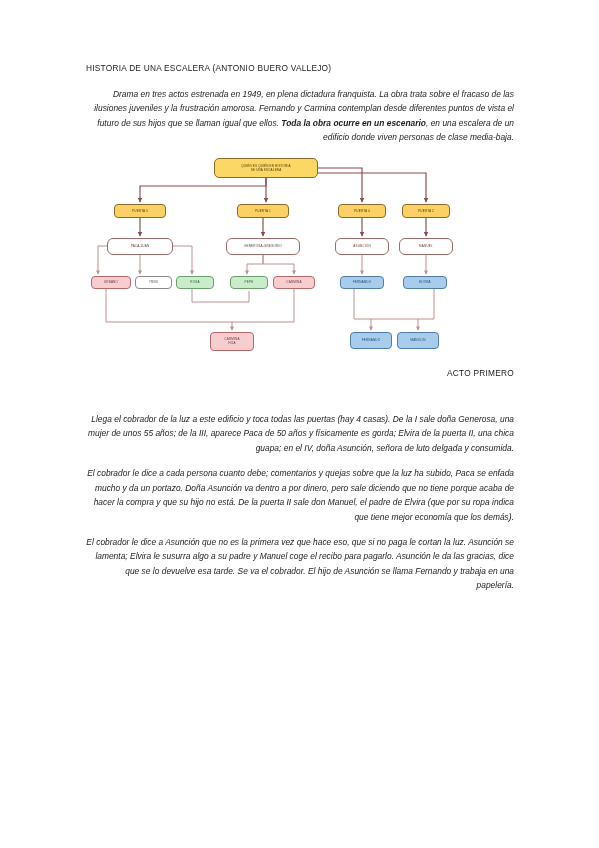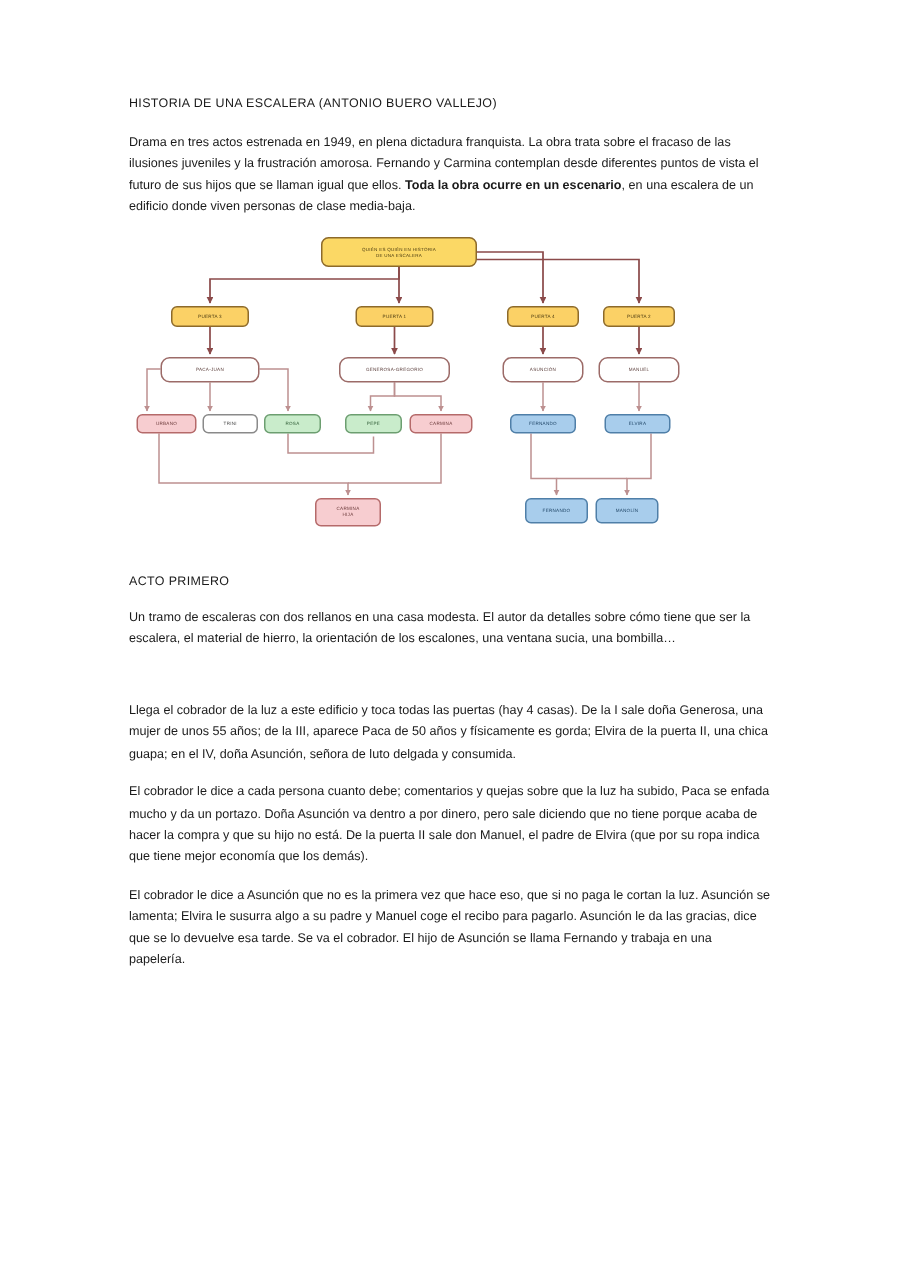--- a/index.html
+++ b/index.html
@@ -37,30 +37,32 @@
     letter-spacing: 0.25px;
     line-height: 1.45;
     margin: 0 0 13px 0;
     font-weight: 400;
     color: #1b1b1b;
   }
   p.para {
     font-size: 8.4px;
     line-height: 1.72;
     margin: 0 0 11px 0;
-    text-align: left;
+    text-align: right;
     color: #1b1b1b;
     letter-spacing: 0.02px;
+    font-style: italic;
   }
   p.para b { font-weight: 700; }
   .section-head {
     font-size: 8.3px;
     letter-spacing: 0.25px;
-    margin: 14px 0 12px 0;
-    color: #1b1b1b;
+    margin: 0 0 12px 0;
+    color: #1b1b1b;
+    text-align: right;
   }
   .spacer-lg { height: 22px; }
 
   
   .diagram-wrap {
     position: relative;
     width: 428px;
     height: 212px;
     margin: 5px 0 0 0;
   }
@@ -199,21 +201,20 @@
         <div class="node blue" style="left:254px;top:120px;width:44px;height:13px;">FERNANDO</div>
         <div class="node blue" style="left:317px;top:120px;width:44px;height:13px;">ELVIRA</div>
         <div class="node pink" style="left:124px;top:176px;width:44px;height:19px;">CARMINA
 HIJA</div>
         <div class="node blue" style="left:264px;top:176px;width:42px;height:17px;">FERNANDO</div>
         <div class="node blue" style="left:311px;top:176px;width:42px;height:17px;">MANOLÍN</div>
       </div>
 
       <div class="section-head">ACTO PRIMERO</div>
 
-      <p class="para">Un tramo de escaleras con dos rellanos en una casa modesta. El autor da detalles sobre cómo tiene que ser la escalera, el material de hierro, la orientación de los escalones, una ventana sucia, una bombilla…</p>
       <div class="spacer-lg"></div>
       <p class="para">Llega el cobrador de la luz a este edificio y toca todas las puertas (hay 4 casas). De la I sale doña Generosa, una mujer de unos 55 años; de la III, aparece Paca de 50 años y físicamente es gorda; Elvira de la puerta II, una chica guapa; en el IV, doña Asunción, señora de luto delgada y consumida.</p>
       <p class="para">El cobrador le dice a cada persona cuanto debe; comentarios y quejas sobre que la luz ha subido, Paca se enfada mucho y da un portazo. Doña Asunción va dentro a por dinero, pero sale diciendo que no tiene porque acaba de hacer la compra y que su hijo no está. De la puerta II sale don Manuel, el padre de Elvira (que por su ropa indica que tiene mejor economía que los demás).</p>
       <p class="para">El cobrador le dice a Asunción que no es la primera vez que hace eso, que si no paga le cortan la luz. Asunción se lamenta; Elvira le susurra algo a su padre y Manuel coge el recibo para pagarlo. Asunción le da las gracias, dice que se lo devuelve esa tarde. Se va el cobrador. El hijo de Asunción se llama Fernando y trabaja en una papelería.</p>
 
     </div>
   </div>
 </div>
 
 </body></html>

